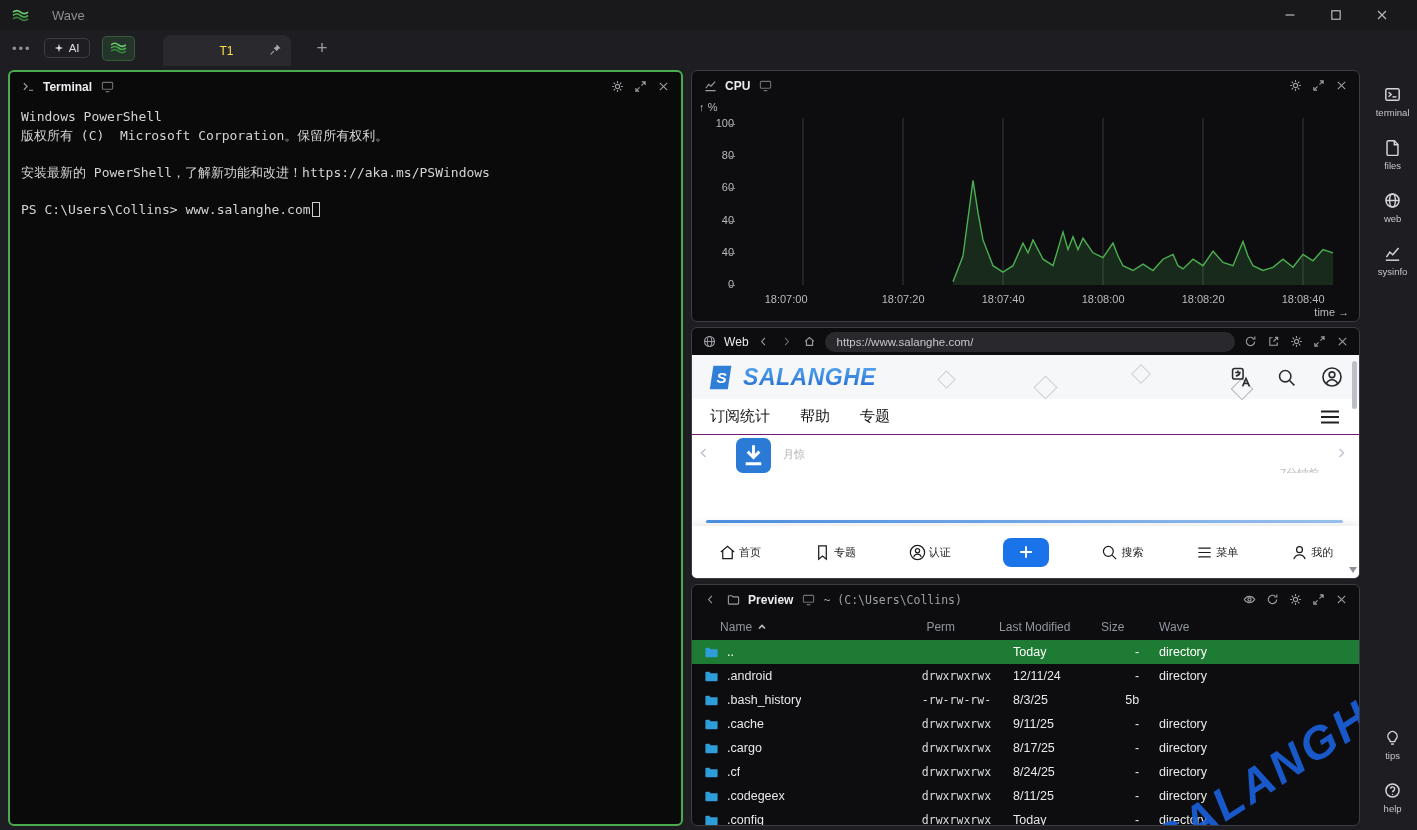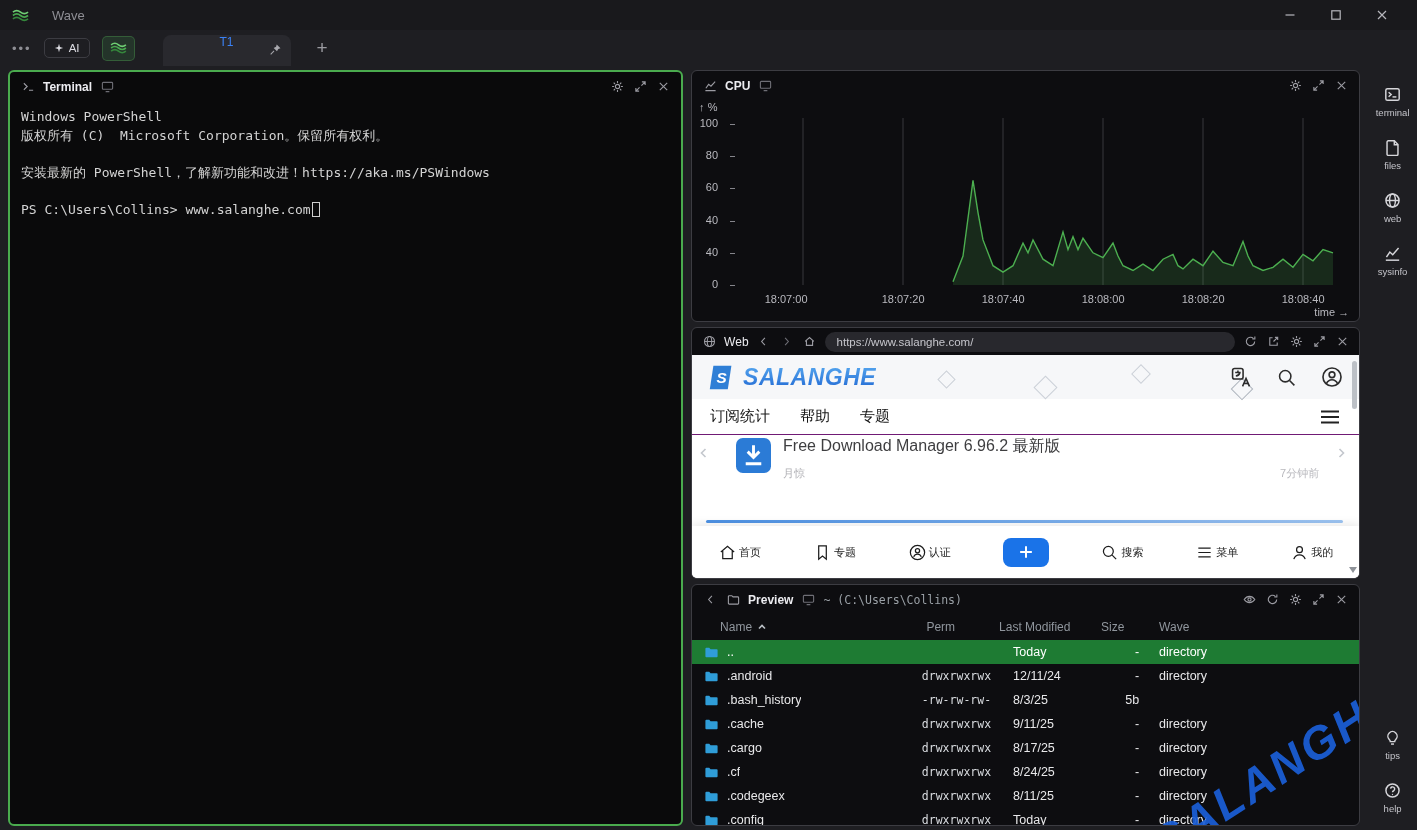--- a/index.html
+++ b/index.html
@@ -13,21 +13,21 @@
   .win-btn{width:46px;height:30px;display:flex;align-items:center;justify-content:center;color:#b6b6bc;cursor:pointer;}
   .win-btn svg{width:12px;height:12px;stroke:currentColor;fill:none;stroke-width:1.2;}
 
   
   .tabbar{height:36px;display:flex;align-items:flex-end;gap:12px;padding:0 12px;background:#1e1e22;}
   .tabbar .vcenter{align-self:center;display:flex;align-items:center;gap:12px;}
   .dots{color:#8e8e94;font-size:13px;letter-spacing:2px;cursor:pointer;}
   .btn-ai{display:flex;align-items:center;gap:5px;border:1px solid #3c3c42;border-radius:5px;padding:3px 9px;color:#dcdce2;font-size:11.5px;background:transparent;cursor:pointer;}
   .btn-ai svg{width:10px;height:10px;fill:#dcdce2;}
   .btn-ws{display:flex;align-items:center;justify-content:center;width:33px;height:25px;border-radius:5px;background:rgba(80,190,90,.14);border:1px solid rgba(90,190,90,.3);cursor:pointer;}
-  .tab{height:31px;width:128px;background:#29292e;border-radius:8px 8px 0 0;display:flex;justify-content:center;color:#3b82f6;font-size:12px;position:relative;margin-left:16px;cursor:pointer;}
+  .tab{height:31px;width:128px;background:#29292e;border-radius:8px 8px 0 0;display:flex;align-items:center;justify-content:center;color:#fde047;font-size:12px;position:relative;margin-left:16px;cursor:pointer;}
   .tab .pin{position:absolute;right:9px;top:8px;width:13px;height:13px;color:#a8a8ae;}
   .tab .pin svg{width:13px;height:13px;stroke:currentColor;fill:none;stroke-width:1.1;}
   .newtab{color:#9a9aa0;font-size:19px;font-weight:300;margin-left:14px;cursor:pointer;align-self:center;}
 
   
   .main{display:flex;gap:8px;padding:4px 0 4px 8px;height:764px;}
   .panel{background:#0d0d10;border:1px solid #3c3c42;border-radius:6px;overflow:hidden;display:flex;flex-direction:column;position:relative;}
   .terminal-panel{width:678px;height:756px;border:2px solid #4aab4e;background:#0a0a0b;}
   .right-col{width:672px;display:flex;flex-direction:column;gap:5px;}
   .cpu-panel{height:252px;}
@@ -46,21 +46,21 @@
   
   .tbody{flex:1;padding:7px 11px;font-family:"DejaVu Sans Mono","Liberation Mono",monospace;font-size:13px;line-height:1.42;color:#d4d4d4;}
   .tline{white-space:pre;min-height:18.5px;}
   .promptline{white-space:pre;}
   .cursor{display:inline-block;width:8px;height:15px;border:1px solid #cfcfcf;vertical-align:-3px;margin-left:1px;}
 
   
   .plot{position:relative;flex:1;font-size:11px;color:#b9b9bf;}
   .yunit{position:absolute;left:7px;top:1px;}
   .xunit{position:absolute;right:10px;bottom:3px;}
-  .ytick{position:absolute;left:0;width:26px;text-align:right;}
+  .ytick{position:absolute;left:0;width:42px;text-align:right;}
   .ymark{position:absolute;left:38px;width:5px;height:1px;background:#85858b;}
   .xtick{position:absolute;bottom:16px;transform:translateX(-50%);}
 
   
   .wtb{height:27px;display:flex;align-items:center;gap:7px;padding:0 9px;font-size:12px;color:#ececf0;flex:0 0 auto;}
   .urlpill{flex:1;height:20px;background:#28282d;border-radius:10px;border:none;color:#c6c6cc;font-size:11.5px;padding:0 12px;outline:none;font-family:"Liberation Sans",sans-serif;}
 
   
   .webbody{flex:1;background:#fff;position:relative;overflow:hidden;color:#222;}
   .siteheader{height:44px;background:#f6f7f9;display:flex;align-items:center;padding:0 16px;position:relative;}
@@ -398,21 +398,20 @@
             </span>
         </div>
 
         <div class="article">
           <svg width="35" height="35" viewBox="0 0 36 36">
             <rect width="36" height="36" rx="7" fill="#2b7bd6"></rect>
             <path d="M18 7.5v12M12 14l6 6 6-6" stroke="#fff" stroke-width="3" fill="none"></path>
             <path d="M10 26.5h16" stroke="#fff" stroke-width="3"></path>
           </svg>
           <div style="min-width:0;">
-            <div class="atitle">Free Download Manager 6.96.2 最新版</div>
             <div class="ameta">月惊</div>
           </div>
           <span class="atime">7分钟前</span>
         </div>
 
         <span class="car" style="left:6px;">
           <svg viewBox="0 0 12 12">
               <polyline points="7.5,2 3.5,6 7.5,10"></polyline>
             </svg>
           </span>

